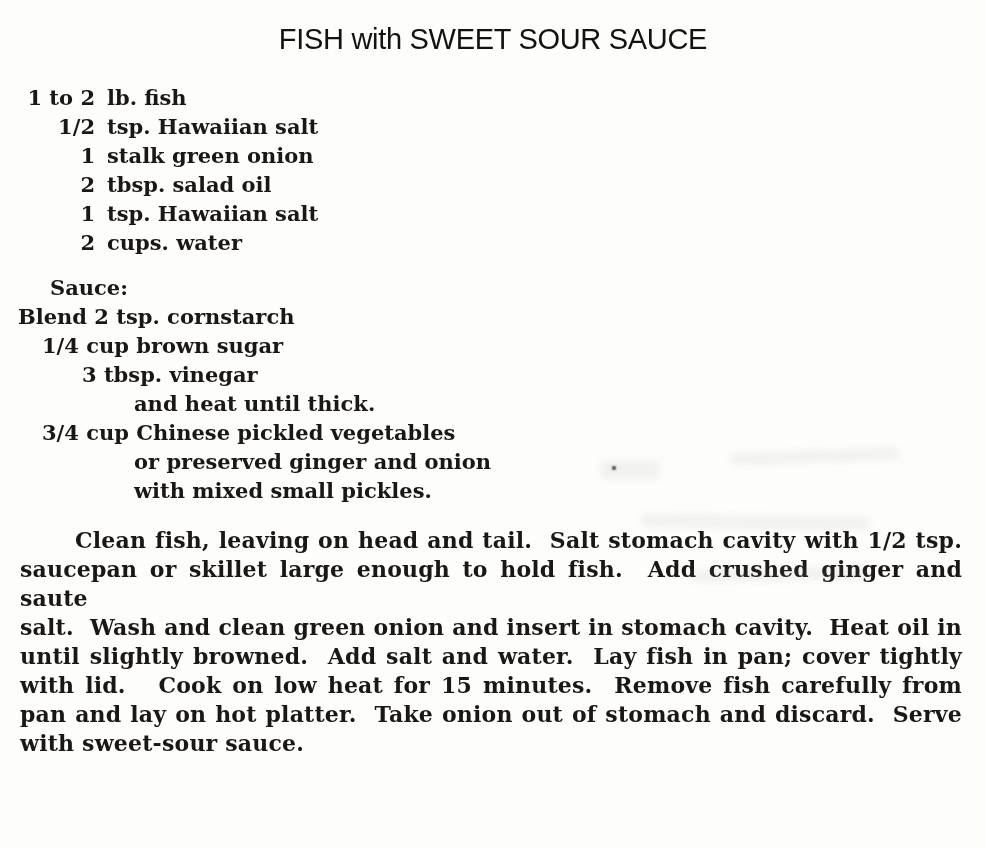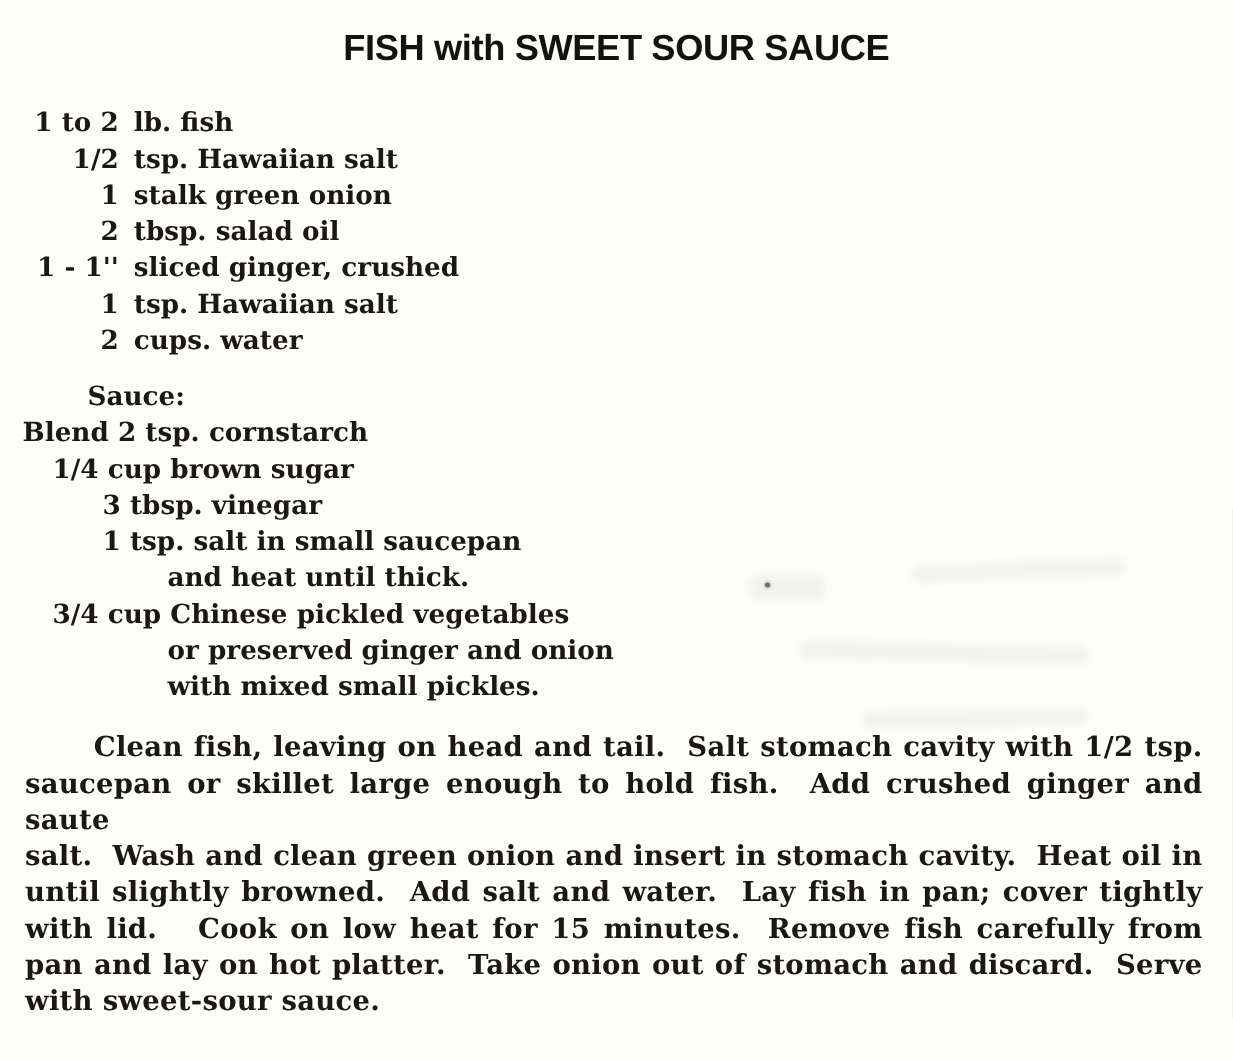--- a/index.html
+++ b/index.html
@@ -16,21 +16,21 @@
     color: #1b1713;
     font-family: "DejaVu Serif", "Liberation Serif", serif;
     font-weight: bold;
     overflow: hidden;
   }
   
   .title {
     margin-top: 22px;
     text-align: center;
     font-family: "Liberation Sans", "DejaVu Sans", sans-serif;
-    font-weight: bold;
+    font-weight: normal;
     font-size: 29px;
     letter-spacing: -0.3px;
     line-height: 34px;
     color: #141210;
   }
   
   .ingredients {
     margin: 27px 4px 0 14px;
     font-size: 21px;
     line-height: 29px;
@@ -46,21 +46,21 @@
     padding-left: 12px;
     white-space: pre;
   }
   
   .sauce {
     margin-top: 16px;
     font-size: 21px;
     line-height: 29px;
   }
   .sauce div { white-space: pre; }
-  .ind-heading { margin-left: 70px; }
+  .ind-heading { margin-left: 50px; }
   .ind-flush   { margin-left: 18px; }
   .ind-qty     { margin-left: 42px; }
   .ind-qty2    { margin-left: 82px; }
   .ind-cont    { margin-left: 134px; }
   
   .instructions {
     margin: 21px 24px 0 20px;
     font-size: 22px;
     line-height: 29px;
     letter-spacing: 0.2px;
@@ -112,39 +112,34 @@
     </div>
     <div class="ing-row">
       <span class="ing-qty">1</span>
       <span class="ing-desc">stalk green onion</span>
     </div>
     <div class="ing-row">
       <span class="ing-qty">2</span>
       <span class="ing-desc">tbsp. salad oil</span>
     </div>
     <div class="ing-row">
-      <span class="ing-qty">1 - 1''</span>
-      <span class="ing-desc">sliced ginger, crushed</span>
-    </div>
-    <div class="ing-row">
       <span class="ing-qty">1</span>
       <span class="ing-desc">tsp. Hawaiian salt</span>
     </div>
     <div class="ing-row">
       <span class="ing-qty">2</span>
       <span class="ing-desc">cups. water</span>
     </div>
   </div>
 
   <div class="sauce">
     <div class="ind-heading">Sauce:</div>
     <div class="ind-flush">Blend 2 tsp. cornstarch</div>
     <div class="ind-qty">1/4 cup brown sugar</div>
     <div class="ind-qty2">3 tbsp. vinegar</div>
-    <div class="ind-qty2">1 tsp. salt in small saucepan</div>
     <div class="ind-cont">and heat until thick.</div>
     <div class="ind-qty">3/4 cup Chinese pickled vegetables</div>
     <div class="ind-cont">or preserved ginger and onion</div>
     <div class="ind-cont">with mixed small pickles.</div>
   </div>
 
   <div class="instructions">
     <div class="para-line first">Clean fish, leaving on head and tail.  Salt stomach cavity with 1/2 tsp.</div>
     <div class="para-line">saucepan or skillet large enough to hold fish.  Add crushed ginger and saute</div>
     <div class="para-line">salt.  Wash and clean green onion and insert in stomach cavity.  Heat oil in</div>

